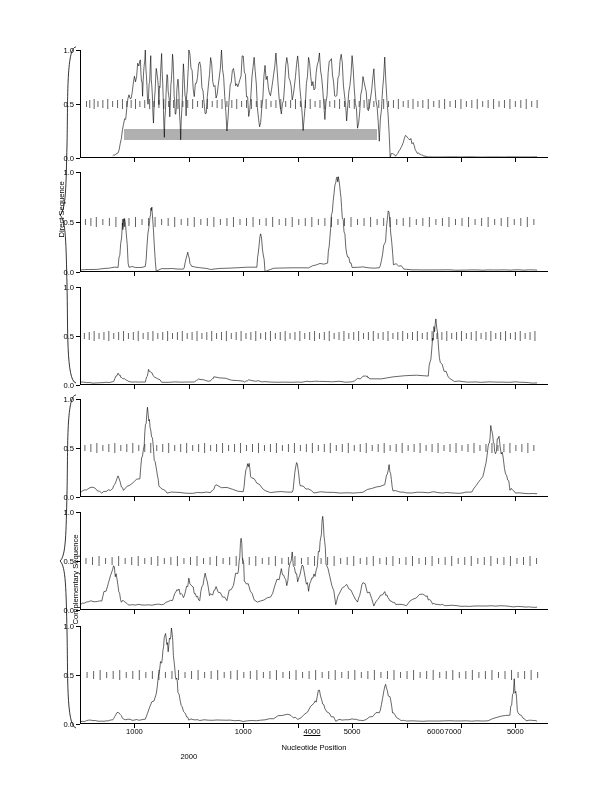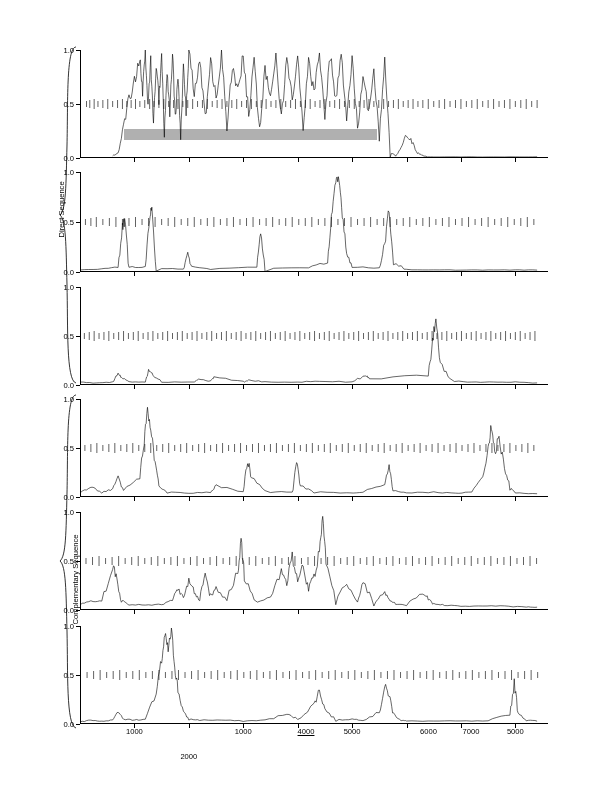--- a/index.html
+++ b/index.html
@@ -129,20 +129,21 @@
     <span>Complementary Sequence</span>
   </div>
 
   <svg style="position:absolute; left:58px; top:45px; width:20px; height:340px;">
     <path d="M18 2 C 8 2, 10 60, 9 100 C 8 140, 8 165, 2 170 C 8 175, 8 200, 9 240 C 10 280, 8 336, 18 338" fill="none" stroke="#000" stroke-width="0.8"></path>
   </svg>
   <svg style="position:absolute; left:58px; top:393px; width:20px; height:337px;">
     <path d="M18 2 C 8 2, 10 60, 9 100 C 8 140, 8 163, 2 168 C 8 173, 8 198, 9 238 C 10 278, 8 333, 18 335" fill="none" stroke="#000" stroke-width="0.8"></path>
   </svg>
 
+  <div class="xaxis-title" style="left:80px; top:743px;">Nucleotide Position</div>
 
 <div class="panel" style="top: 50px; height: 108px;">
       <div class="plot-area">
         <div class="axis-left"></div>
         <div class="axis-bottom"></div>
         <div class="ytick" style="top: 108px;"></div>
         <div class="ytick-label" style="top: 108px;">0.0</div>
         <div class="ytick" style="top: 54px;"></div>
         <div class="ytick-label" style="top: 54px;">0.5</div>
         <div class="ytick" style="top: 0px;"></div>
@@ -674,27 +675,27 @@
         <div class="ytick-label" style="top: 49px;">0.5</div>
         <div class="ytick" style="top: 0px;"></div>
         <div class="ytick-label" style="top: 0px;">1.0</div>
         <div class="xtick" style="left: 54.4186px;"></div>
         <div class="xtick-label" style="left: 54.4186px;">1000</div>
         <div class="xtick" style="left: 108.837px;"></div>
         <div class="xtick-label" style="left: 108.837px; margin-top: 28px;">2000</div>
         <div class="xtick" style="left: 163.256px;"></div>
         <div class="xtick-label" style="left: 163.256px;">1000</div>
         <div class="xtick" style="left: 217.674px;"></div>
-        <div class="xtick-label" style="left: 226px; text-decoration: underline;">4000</div>
+        <div class="xtick-label" style="left: 232px; text-decoration: underline;">4000</div>
         <div class="xtick" style="left: 272.093px;"></div>
         <div class="xtick-label" style="left: 272.093px;">5000</div>
         <div class="xtick" style="left: 326.512px;"></div>
-        <div class="xtick-label" style="left: 326px; padding-left: 45px;">6000</div>
+        <div class="xtick-label" style="left: 333px; padding-left: 45px;">6000</div>
         <div class="xtick" style="left: 380.93px;"></div>
-        <div class="xtick-label" style="left: 391px;">7000</div>
+        <div class="xtick-label" style="left: 373px;">7000</div>
         <div class="xtick" style="left: 435.349px;"></div>
         <div class="xtick-label" style="left: 435.349px;">5000</div>
         <svg class="trace" width="468" height="98">
           <g>
             <line x1="7.074418604651163" x2="7.074418604651163" y1="46" y2="52" stroke="#3a3a3a" stroke-width="0.8"></line>
             <line x1="13.604651162790697" x2="13.604651162790697" y1="45" y2="53" stroke="#3a3a3a" stroke-width="0.8"></line>
             <line x1="20.134883720930233" x2="20.134883720930233" y1="44" y2="54" stroke="#3a3a3a" stroke-width="0.8"></line>
             <line x1="26.665116279069768" x2="26.665116279069768" y1="46" y2="52" stroke="#3a3a3a" stroke-width="0.8"></line>
             <line x1="33.1953488372093" x2="33.1953488372093" y1="45" y2="53" stroke="#3a3a3a" stroke-width="0.8"></line>
             <line x1="39.72558139534883" x2="39.72558139534883" y1="44" y2="54" stroke="#3a3a3a" stroke-width="0.8"></line>

